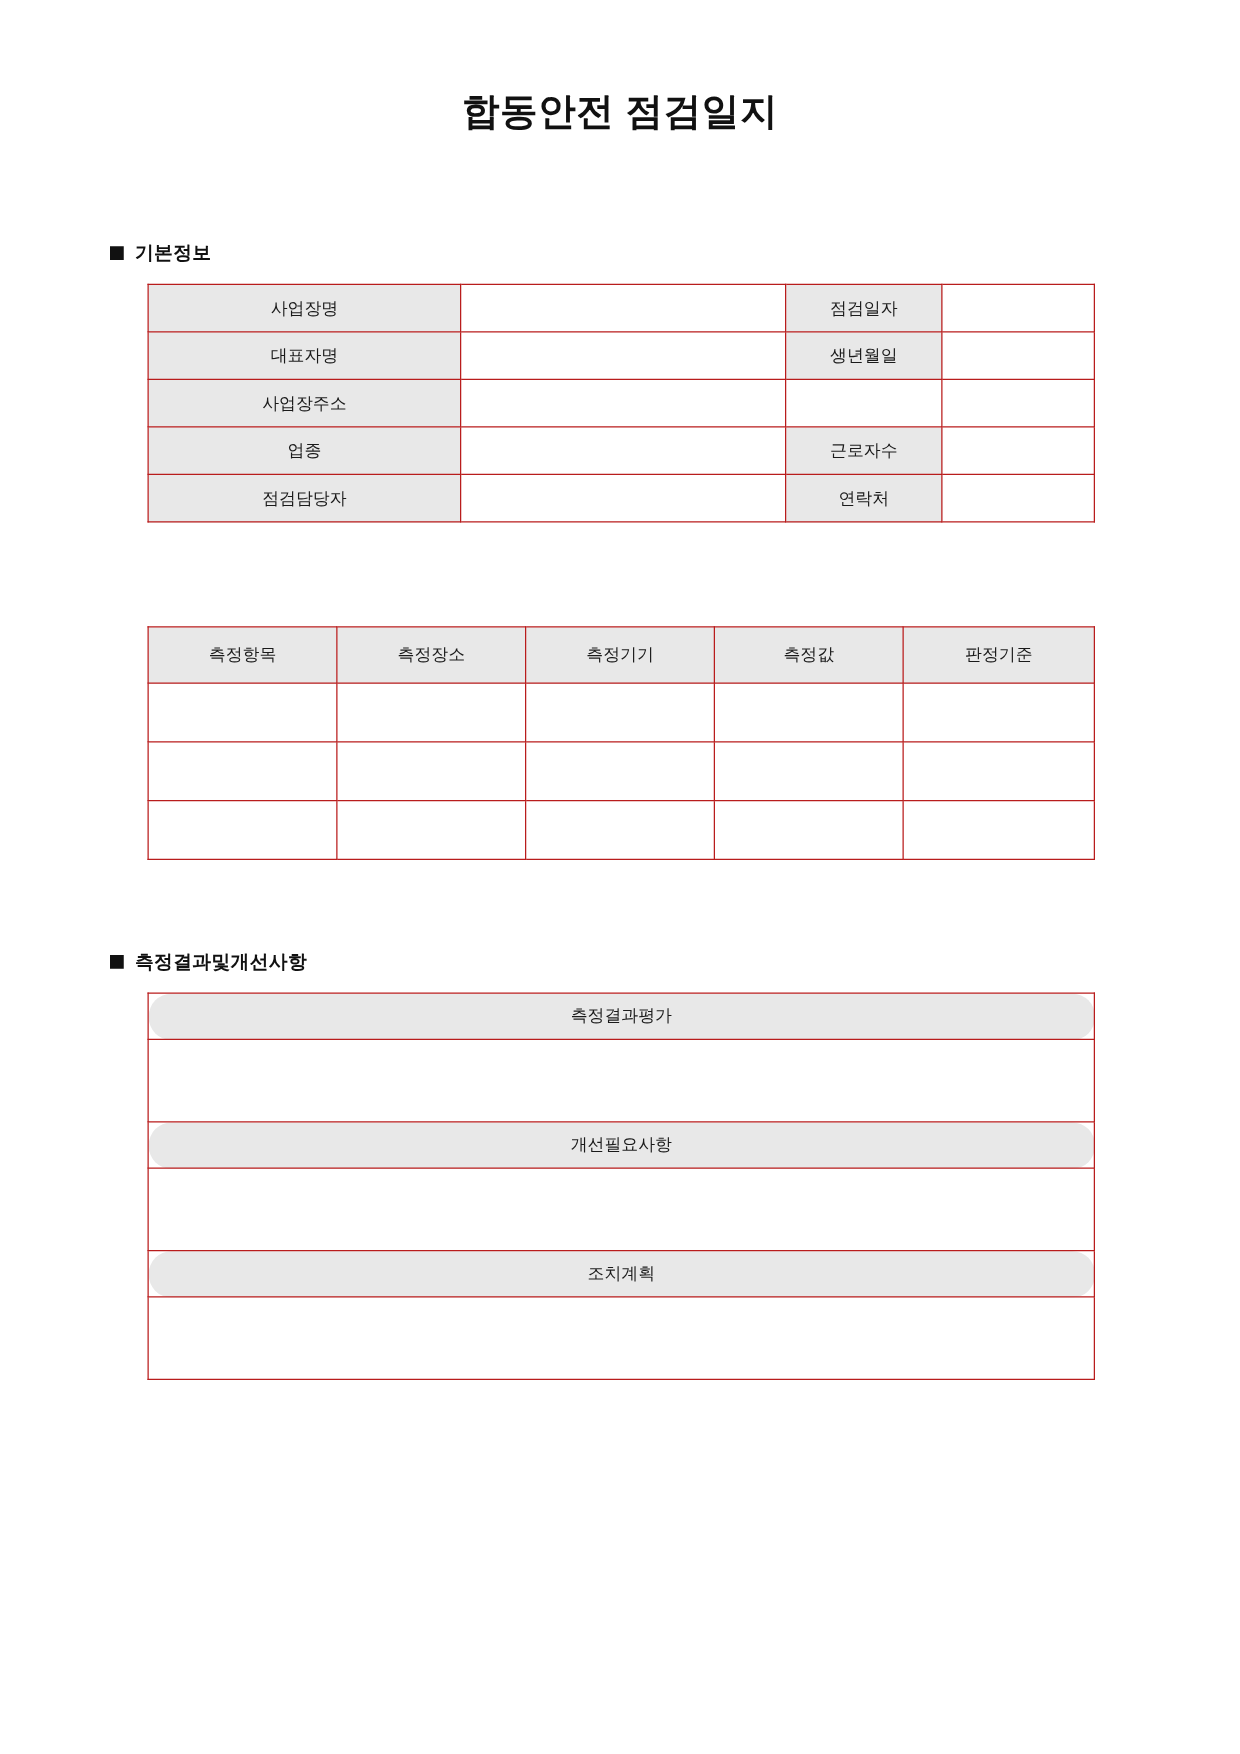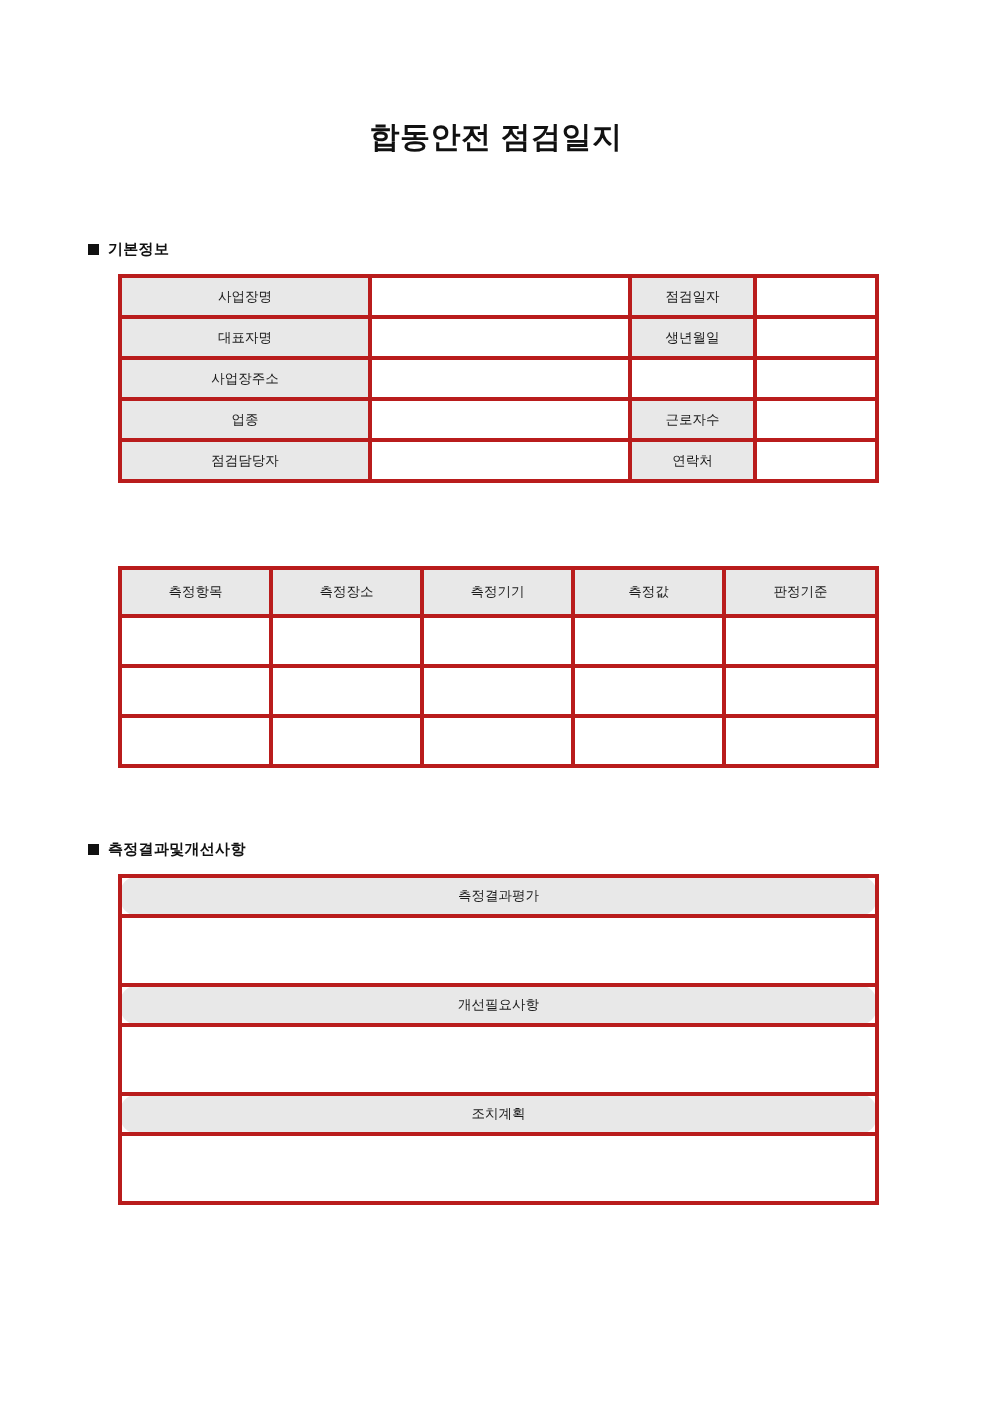--- a/index.html
+++ b/index.html
@@ -24,21 +24,21 @@
     position: relative;
   }
 
   
   .doc-title {
     text-align: center;
     font-size: 30px;
     font-weight: bold;
     letter-spacing: 0.5px;
     margin: 0;
-    padding-top: 119px;
+    padding-top: 72px;
     line-height: 1.2;
   }
 
   
   .section-heading {
     display: flex;
     align-items: center;
     gap: 9px;
     font-size: 15px;
     font-weight: bold;
@@ -54,21 +54,21 @@
   }
 
   
   table.grid {
     border-collapse: collapse;
     margin-left: 118px;
     width: 757px;
     table-layout: fixed;
   }
   table.grid td, table.grid th {
-    border: 4px solid #b91c1c;
+    border: 1px solid #b91c1c;
     font-size: 13.5px;
     font-weight: normal;
     text-align: center;
     vertical-align: middle;
     padding: 0 4px;
     color: #1a1a1a;
   }
   .shaded { background: #e8e8e8; }
   .blank  { background: #ffffff; }
 

